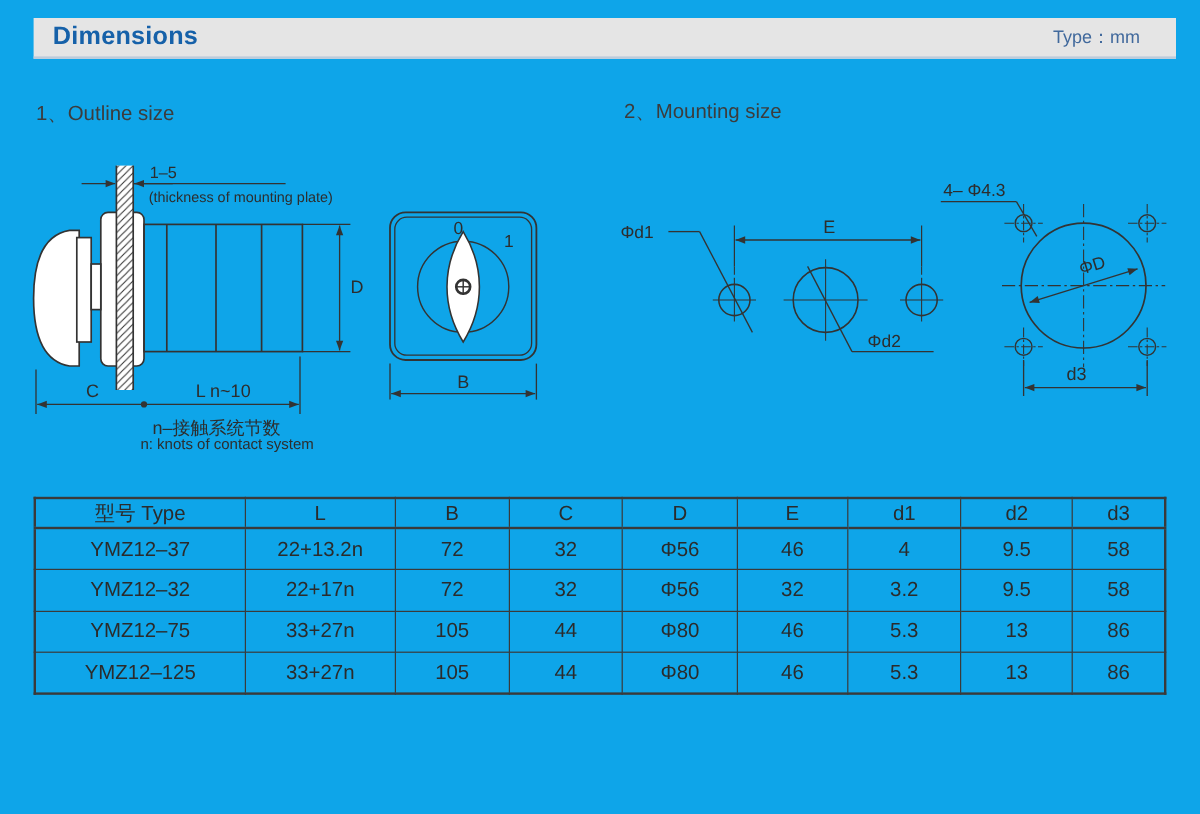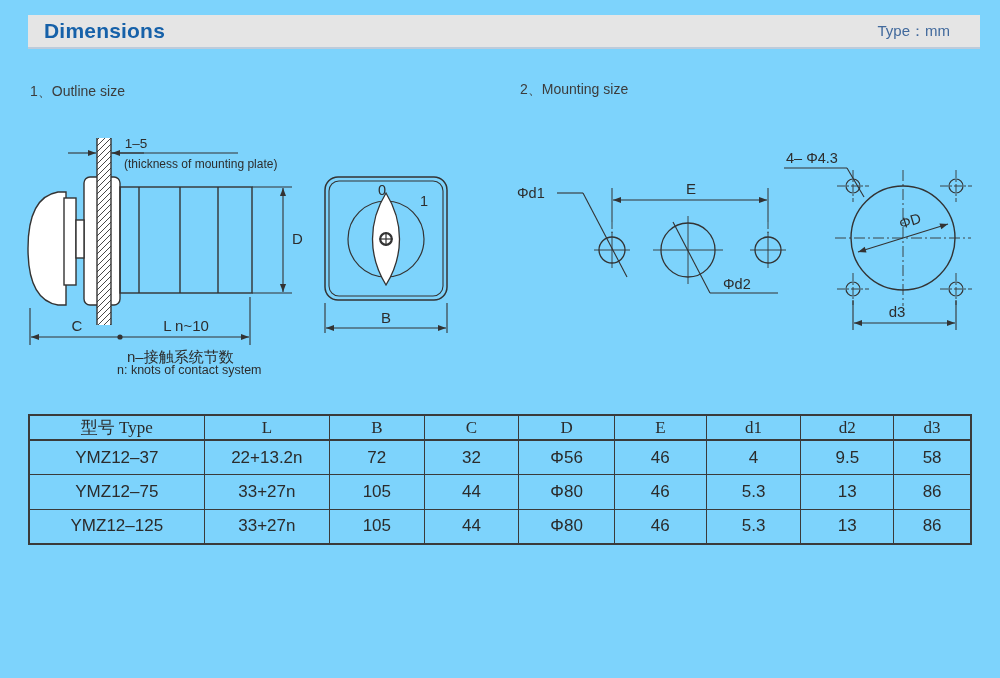--- a/index.html
+++ b/index.html
@@ -1,44 +1,44 @@
 <!DOCTYPE html>
 <html><head>
 <meta charset="utf-8">
 <style>
   * { margin:0; padding:0; box-sizing:border-box; }
   html,body { width:1000px; height:678px; background:#fdfdfd; font-family:"Liberation Sans", sans-serif; }
-  .page { position:relative; width:1000px; height:678px; background:#7dd3fc; overflow:hidden; }
+  .page { position:relative; width:1000px; height:678px; background:#0ea5e9; overflow:hidden; }
 
   .header-bar {
     position:absolute; left:28px; top:15px; width:952px; height:34px;
     background:#e5e5e5; border-bottom:2px solid #bccbdb;
     display:flex; align-items:center; justify-content:space-between;
     padding:0 30px 0 16px;
   }
   .header-title { color:#1661a9; font-size:21px; font-weight:700; letter-spacing:0.2px; }
   .header-unit  { color:#41699c; font-size:15px; }
 
-  .section-title { position:absolute; font-size:14px; color:#3c3c3c; }
+  .section-title { position:absolute; font-size:17px; color:#3c3c3c; }
   .section-title.outline  { left:30px;  top:83px; }
   .section-title.mounting { left:520px; top:81px; }
 
   svg.diagram { position:absolute; overflow:visible; }
   svg.diagram * { vector-effect:none; }
   svg text { font-family:"Liberation Sans", sans-serif; fill:#2d2d2d; }
 
   .table-wrap { position:absolute; left:28px; top:414px; width:944px; }
   table.spec { width:100%; border-collapse:collapse; table-layout:fixed;
                border:2px solid #3a3a3a; color:#2b2b2b; }
   table.spec th, table.spec td {
     border:1.4px solid #3a3a3a; text-align:center; vertical-align:middle;
     font-weight:400; font-size:17px; padding:0; height:34.5px;
     white-space:nowrap; overflow:hidden;
   }
-  table.spec thead th { height:19px; border-bottom:2.6px solid #3a3a3a;font-family:Liberation Serif, serif; }
+  table.spec thead th { height:19px; border-bottom:2.6px solid #3a3a3a; }
 </style>
 </head>
 <body>
 
 <div class="page">
 
   <div class="header-bar">
     <span class="header-title">Dimensions</span>
     <span class="header-unit">Type：mm</span>
   </div>
@@ -245,20 +245,31 @@
             <td>22+13.2n</td>
             <td>72</td>
             <td>32</td>
             <td>Φ56</td>
             <td>46</td>
             <td>4</td>
             <td>9.5</td>
             <td>58</td>
           </tr>
           <tr>
+            <td>YMZ12–32</td>
+            <td>22+17n</td>
+            <td>72</td>
+            <td>32</td>
+            <td>Φ56</td>
+            <td>32</td>
+            <td>3.2</td>
+            <td>9.5</td>
+            <td>58</td>
+          </tr>
+          <tr>
             <td>YMZ12–75</td>
             <td>33+27n</td>
             <td>105</td>
             <td>44</td>
             <td>Φ80</td>
             <td>46</td>
             <td>5.3</td>
             <td>13</td>
             <td>86</td>
           </tr>

